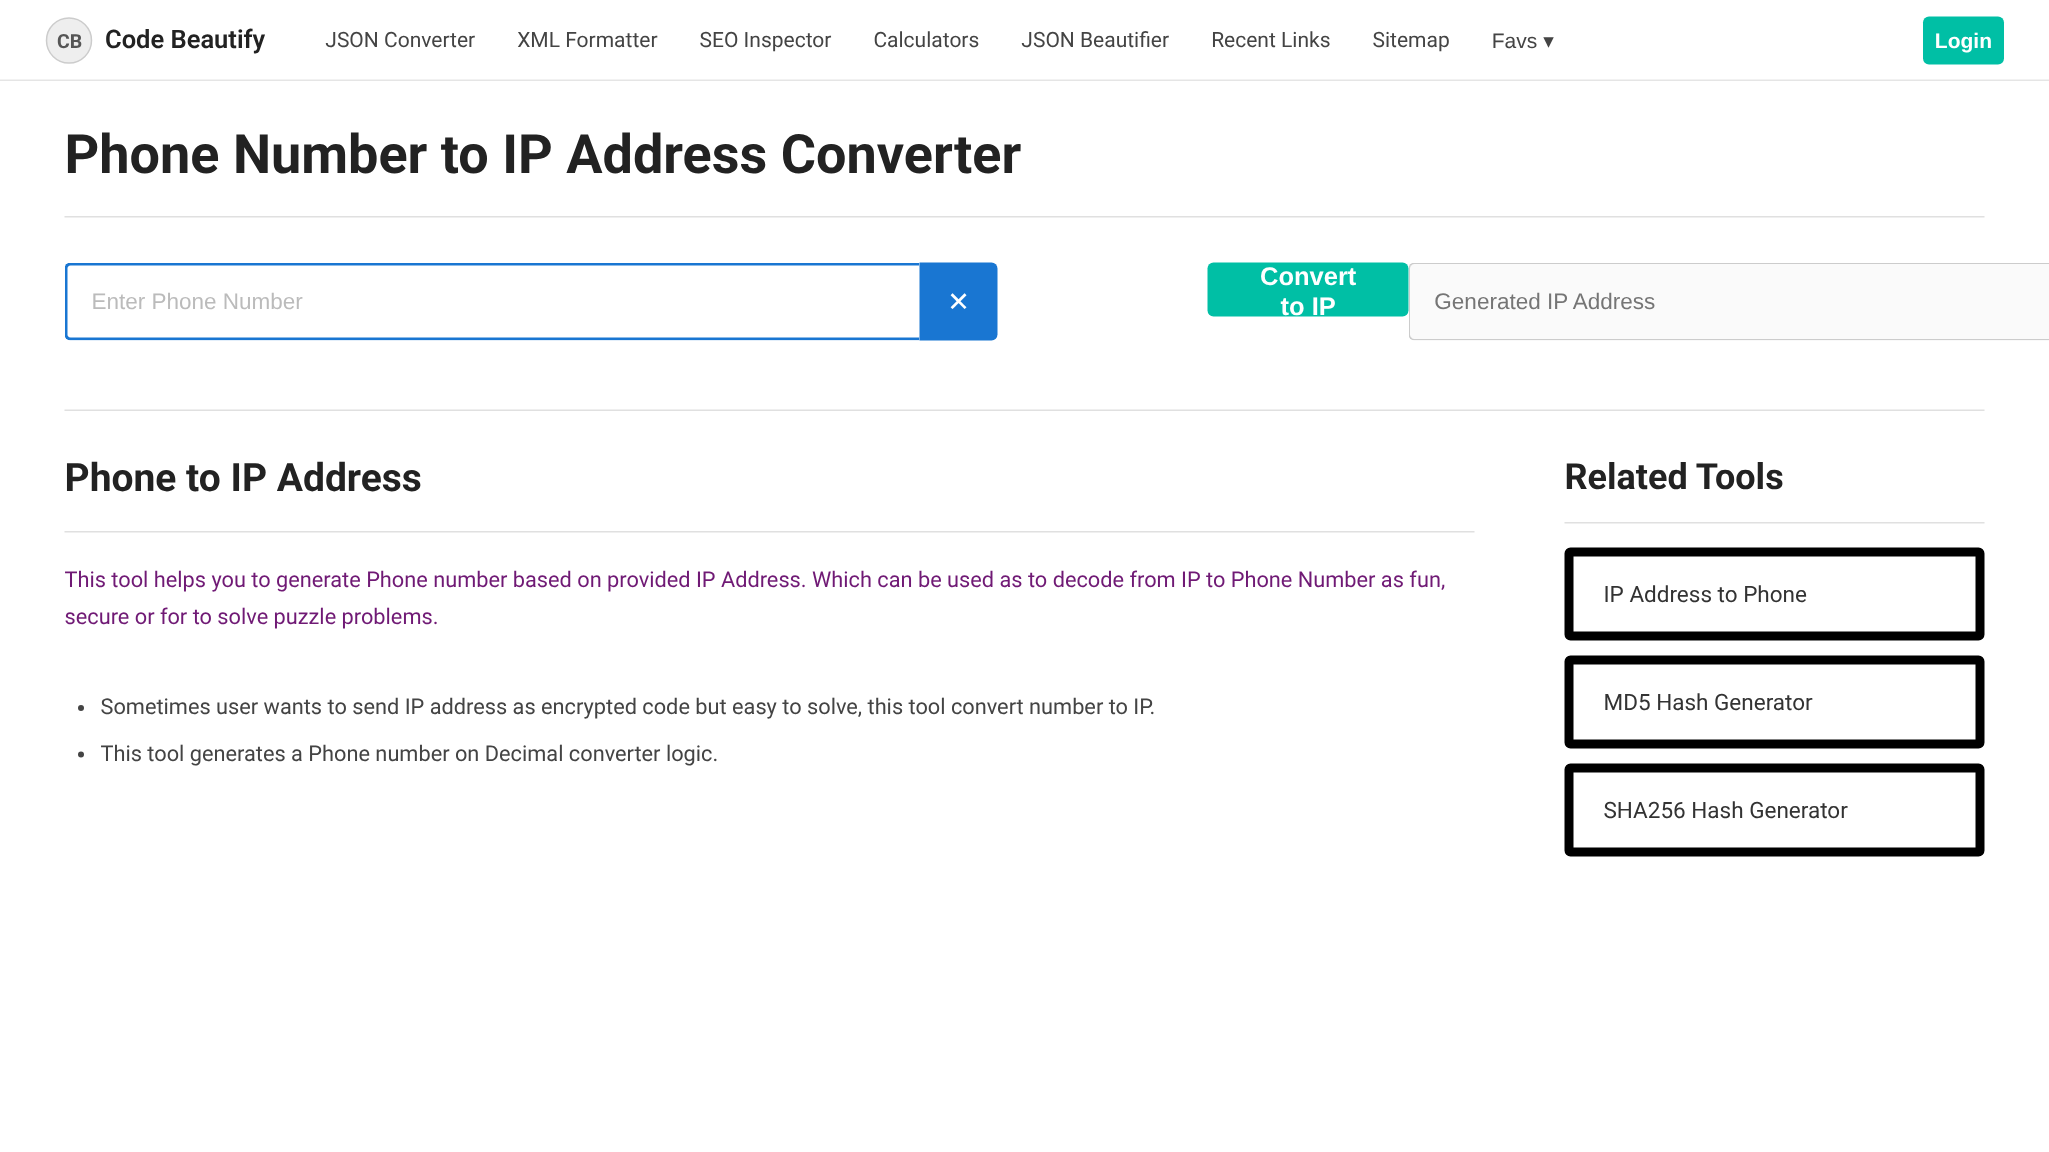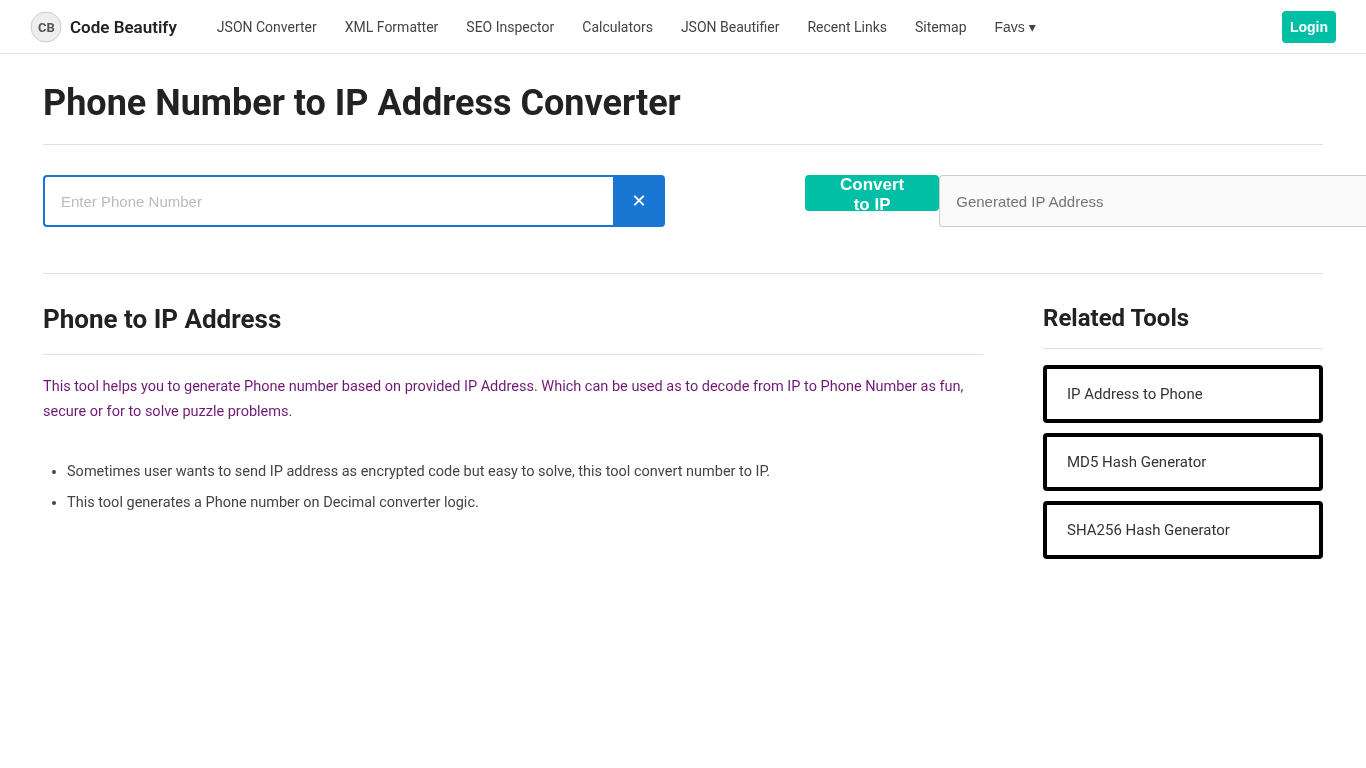--- a/index.html
+++ b/index.html
@@ -260,21 +260,21 @@
       border: none;
       border-top: 1px solid #e0e0e0;
       margin-bottom: 16px;
     }
 
     .related-tool-btn {
       display: block;
       width: 100%;
       padding: 16px 20px;
       margin-bottom: 10px;
-      border: 4px solid #000000;
+      border: 6px solid #000000;
       border-radius: 4px;
       background: #fff;
       text-align: left;
       font-size: 15px;
       color: #333;
       cursor: pointer;
       text-decoration: none;
     }
 
     

